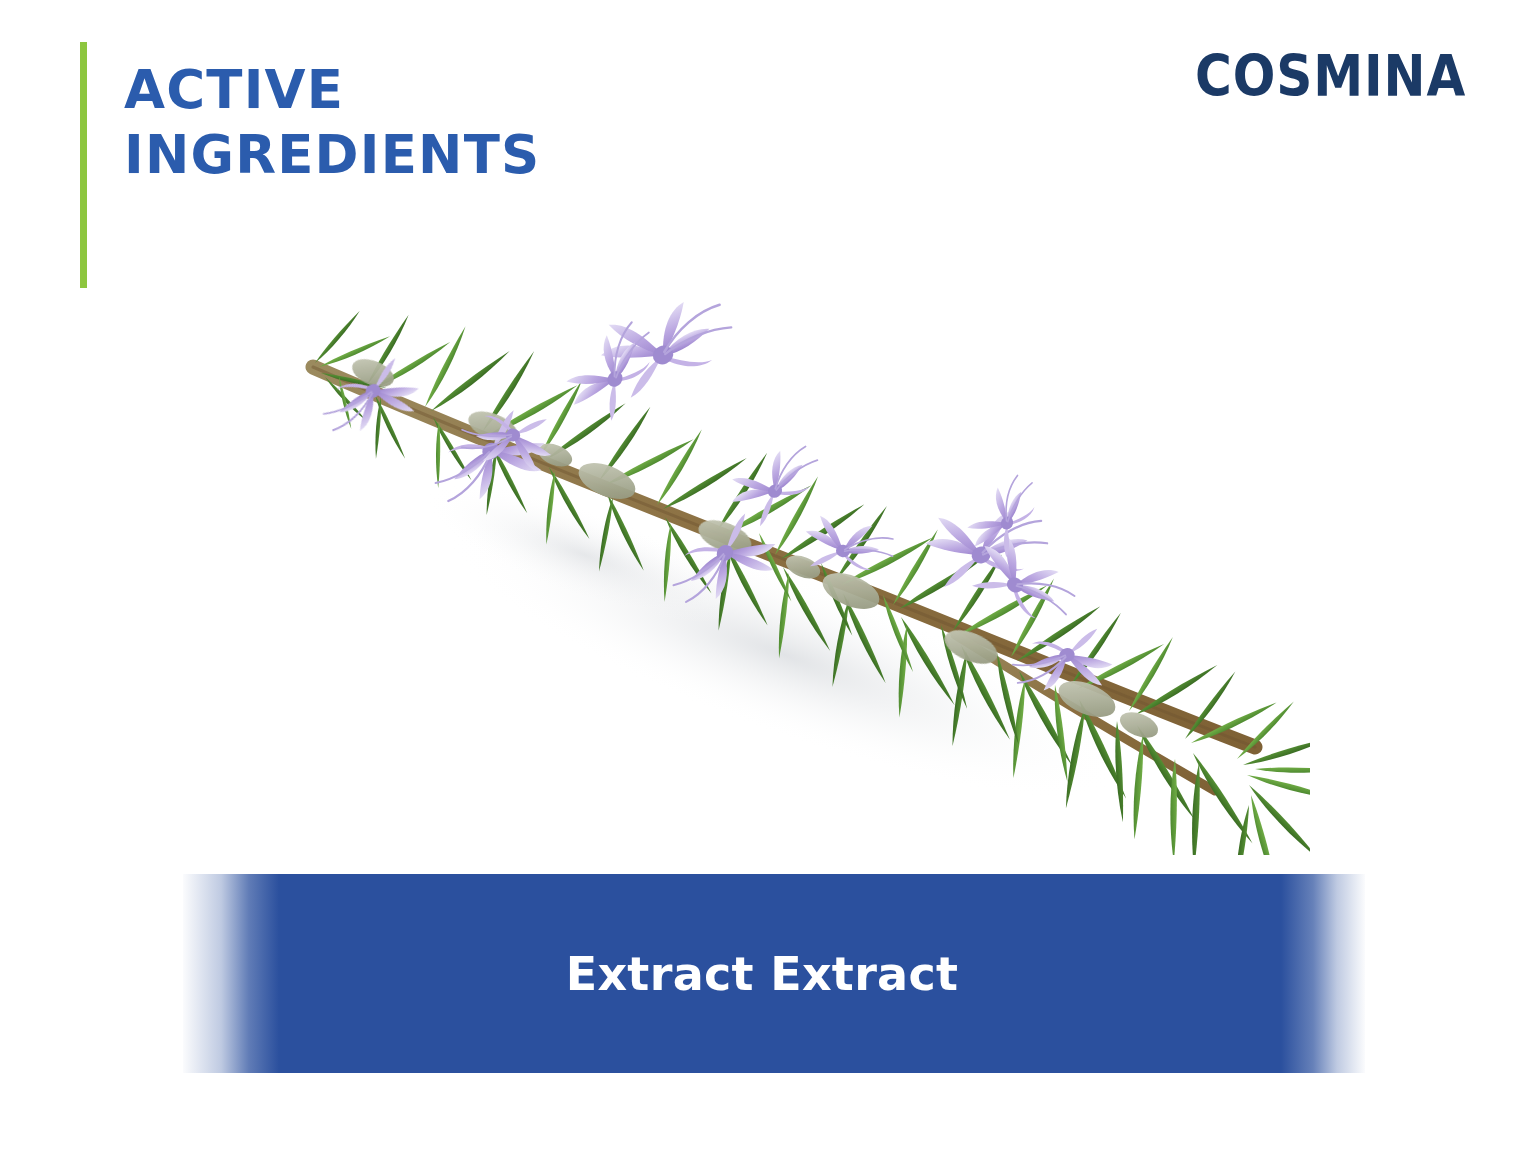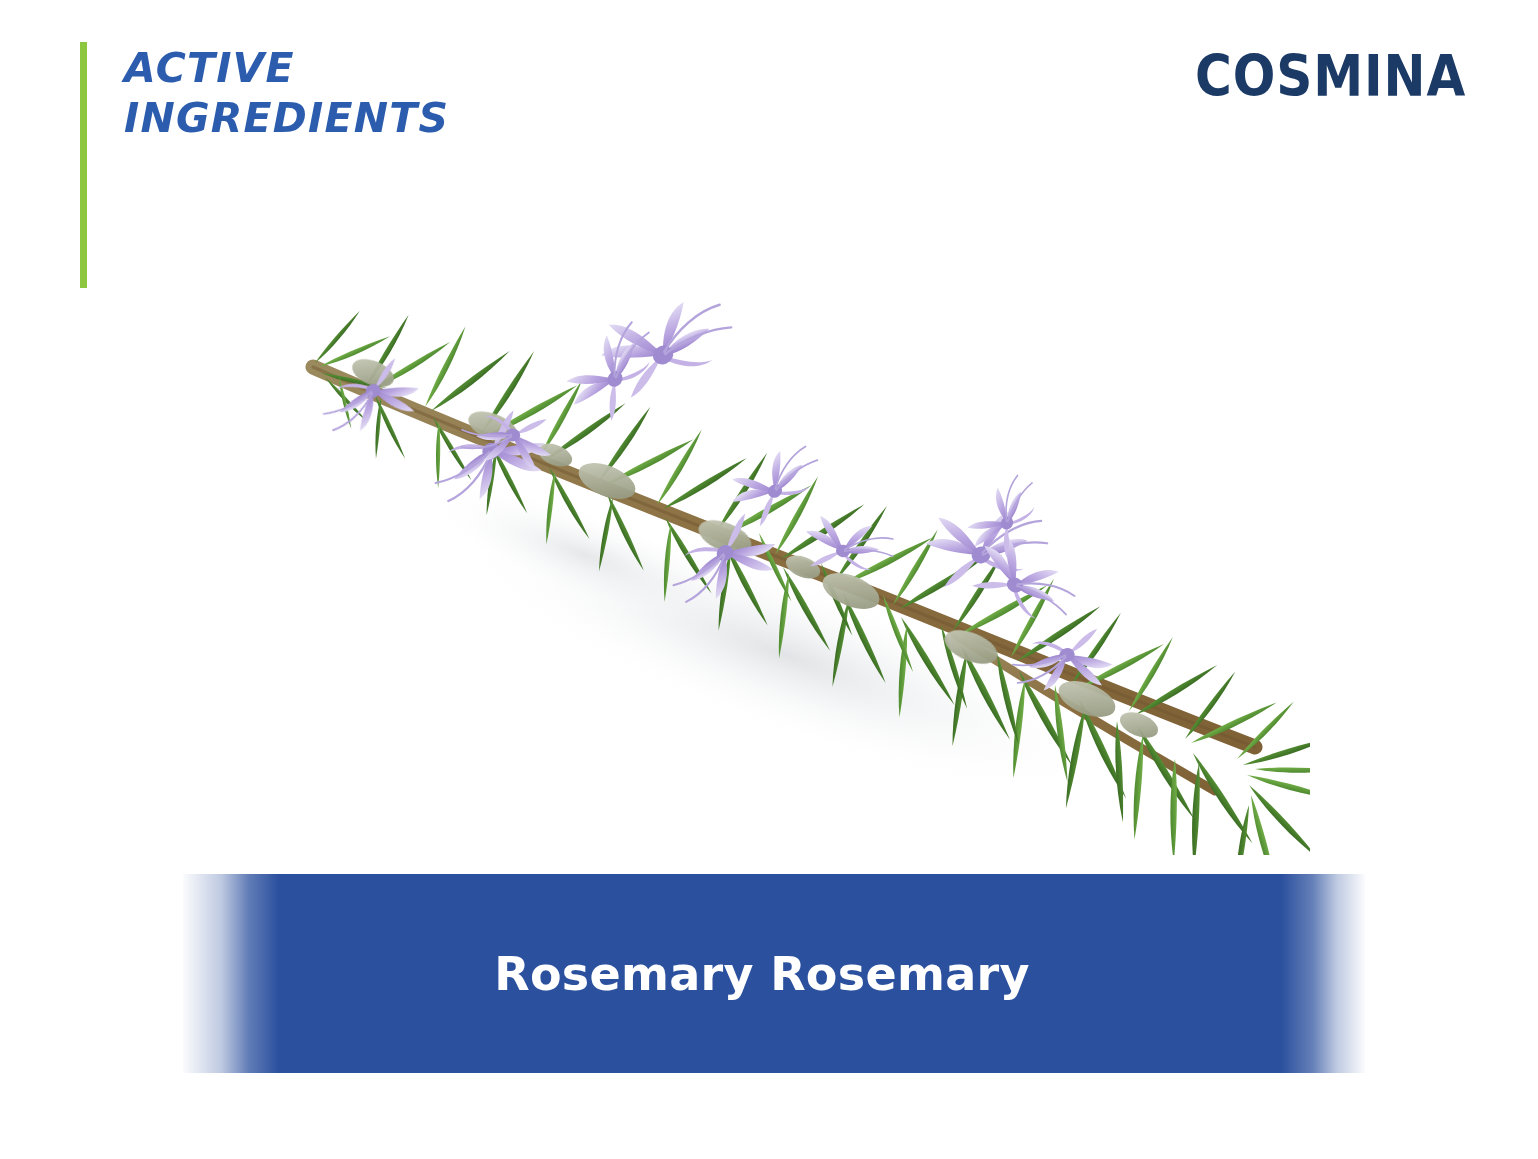--- a/index.html
+++ b/index.html
@@ -27,30 +27,29 @@
     align-items: flex-start;
   }
   .accent-bar {
     width: 7px;
     height: 246px;
     background: #8DC63F;
     flex: 0 0 auto;
   }
   .header-title {
     margin-left: 37px;
-    margin-top: 1px;
+    margin-top: 15px;
     color: #2B5CAD;
     font-family: "DejaVu Sans", sans-serif;
     font-weight: bold;
-    font-size: 41px;
+    font-size: 53px;
     line-height: 1.23;
     letter-spacing: 1.2px;
     text-transform: uppercase;
     white-space: pre-line;
-    font-style: italic;
   }
 
   
   .brand {
     position: absolute;
     right: 72px;
     top: 48px;
     color: #1B3A66;
     font-family: "DejaVu Sans", sans-serif;
     font-weight: bold;
@@ -298,16 +297,16 @@
         <use href="#flower" transform="translate(588,296) rotate(6) scale(0.78)"></use>
         <use href="#flower" transform="translate(726,300) rotate(-10) scale(1.05)"></use>
         <use href="#flower" transform="translate(760,330) rotate(30) scale(0.92)"></use>
         <use href="#flower" transform="translate(812,400) rotate(170) scale(0.86)"></use>
         <use href="#flower" transform="translate(752,268) rotate(-58) scale(0.74)"></use>
       </g>
     </svg>
   </div>
 
   <div class="caption-banner">
-    <div class="caption-text">Rosemary Rosemary</div>
+    <div class="caption-text">Extract Extract</div>
   </div>
 
 </div>
 
 </body></html>

